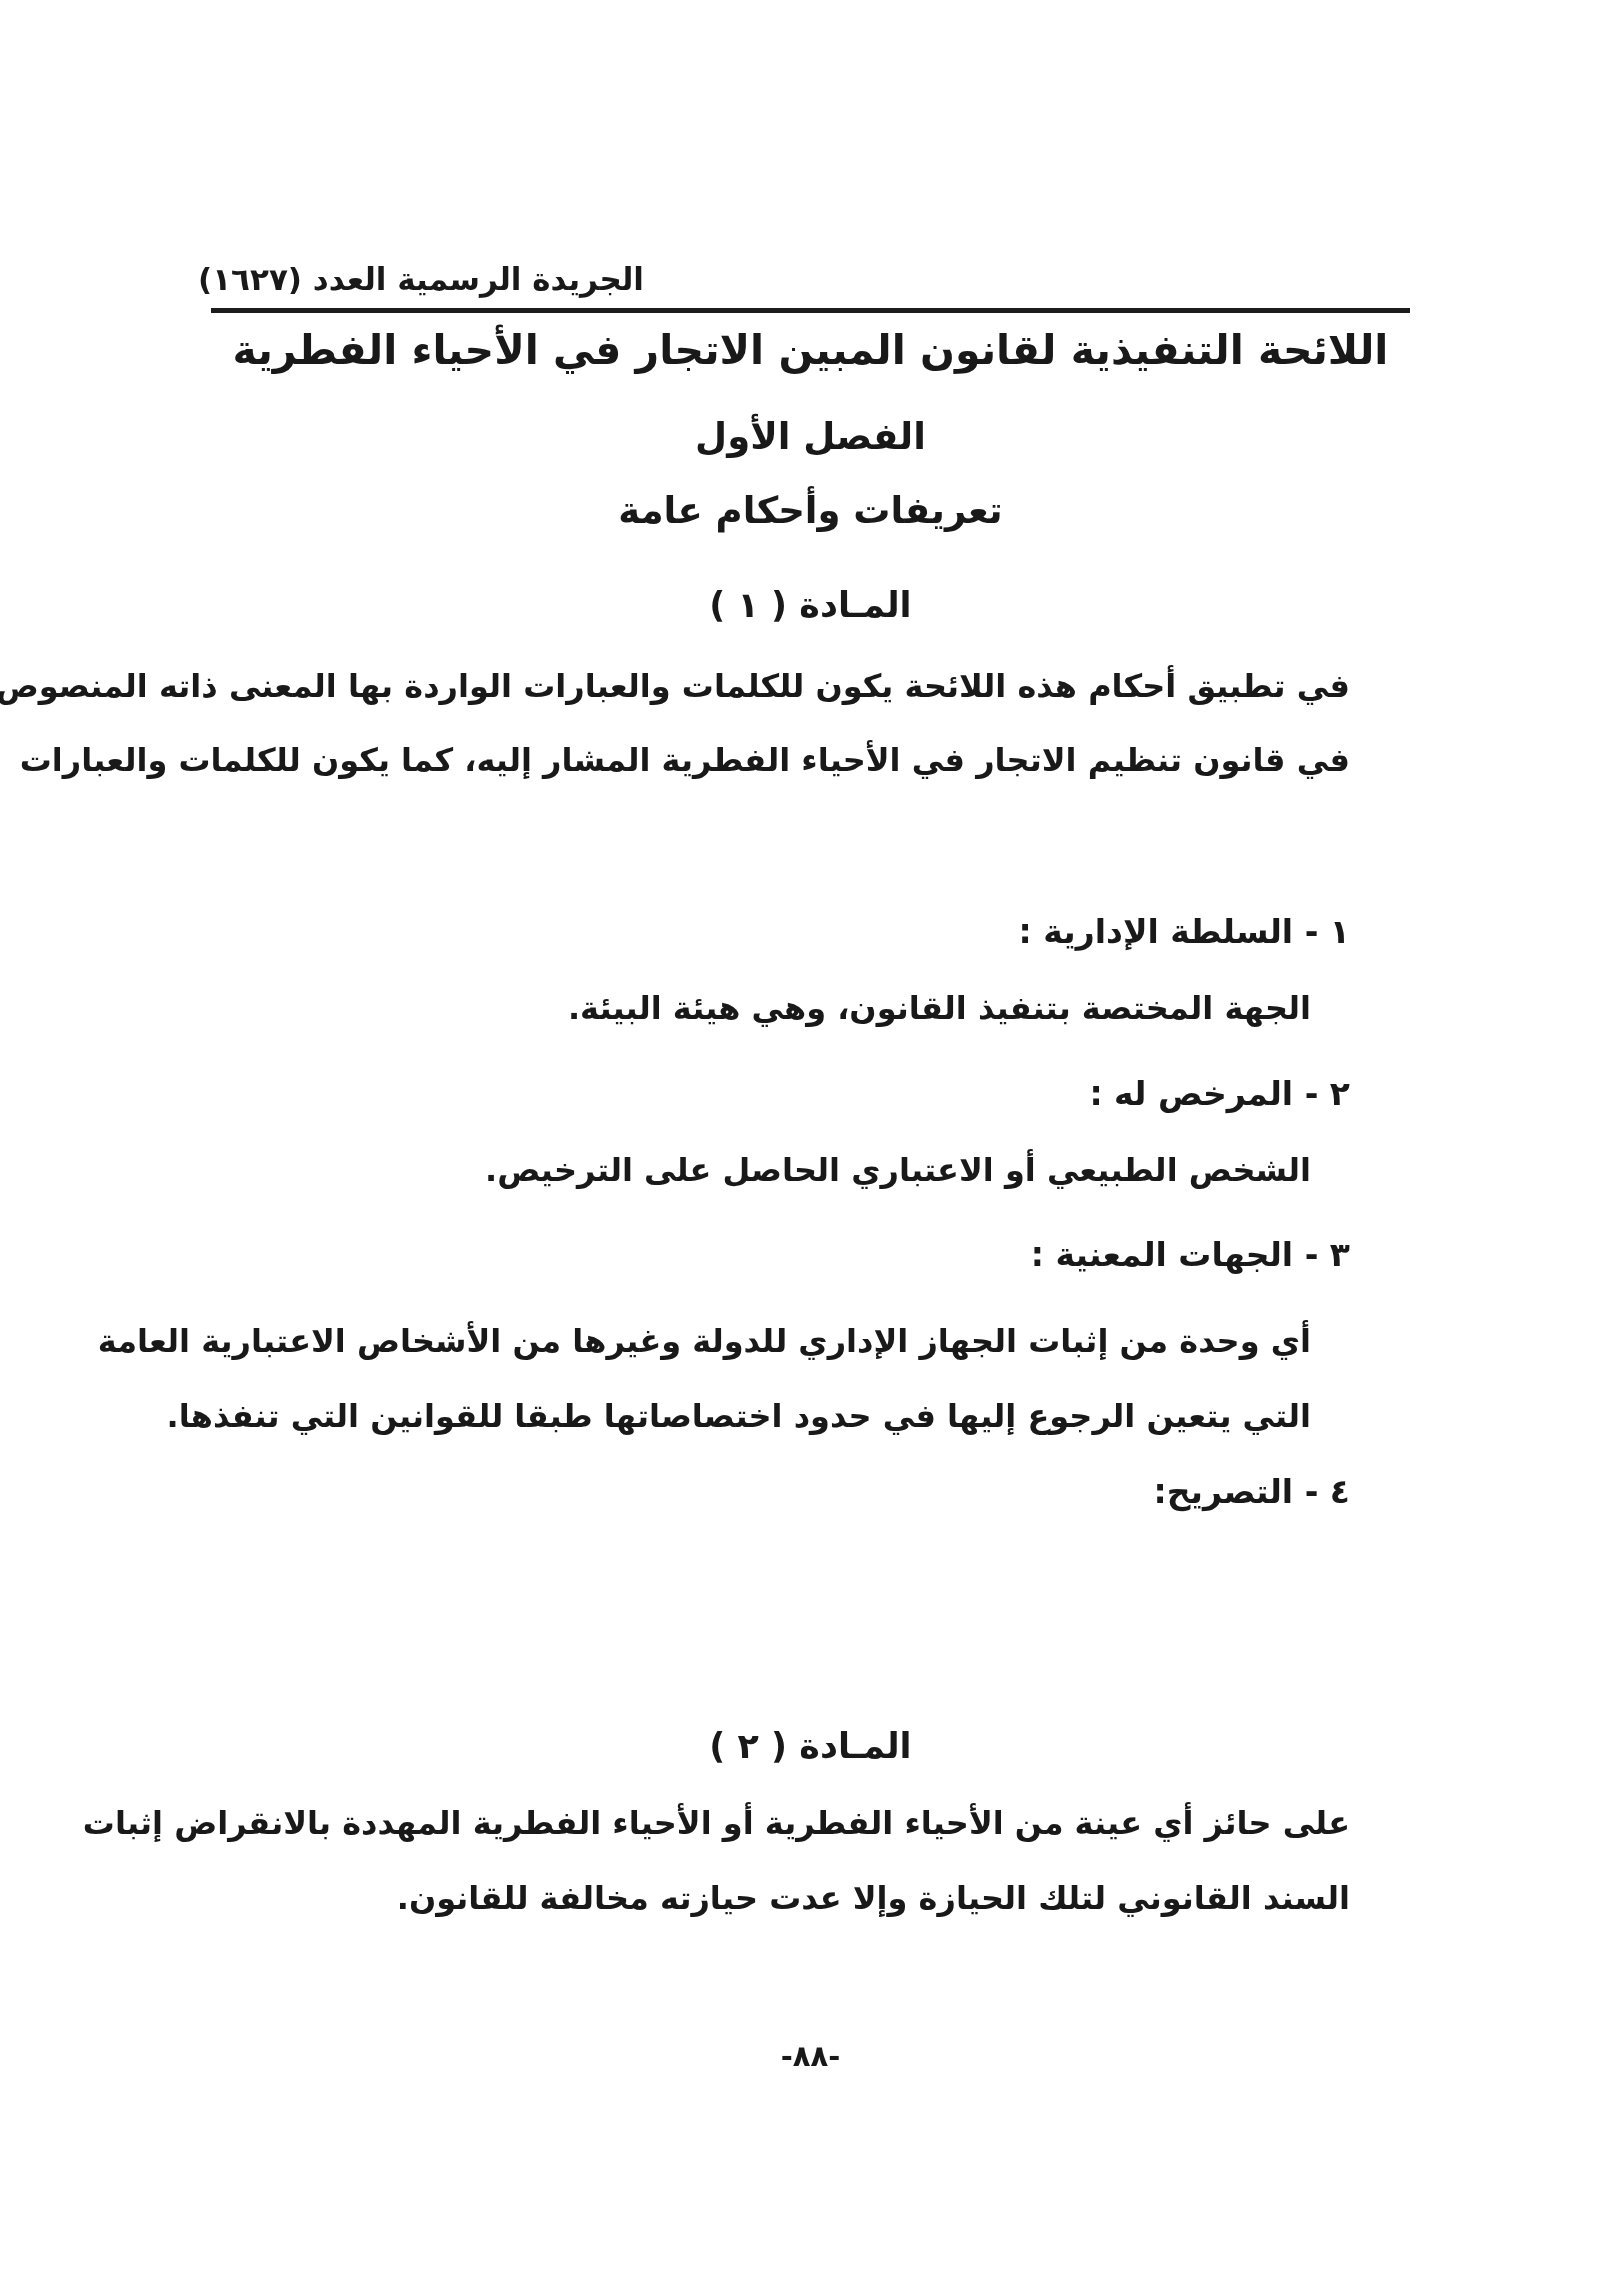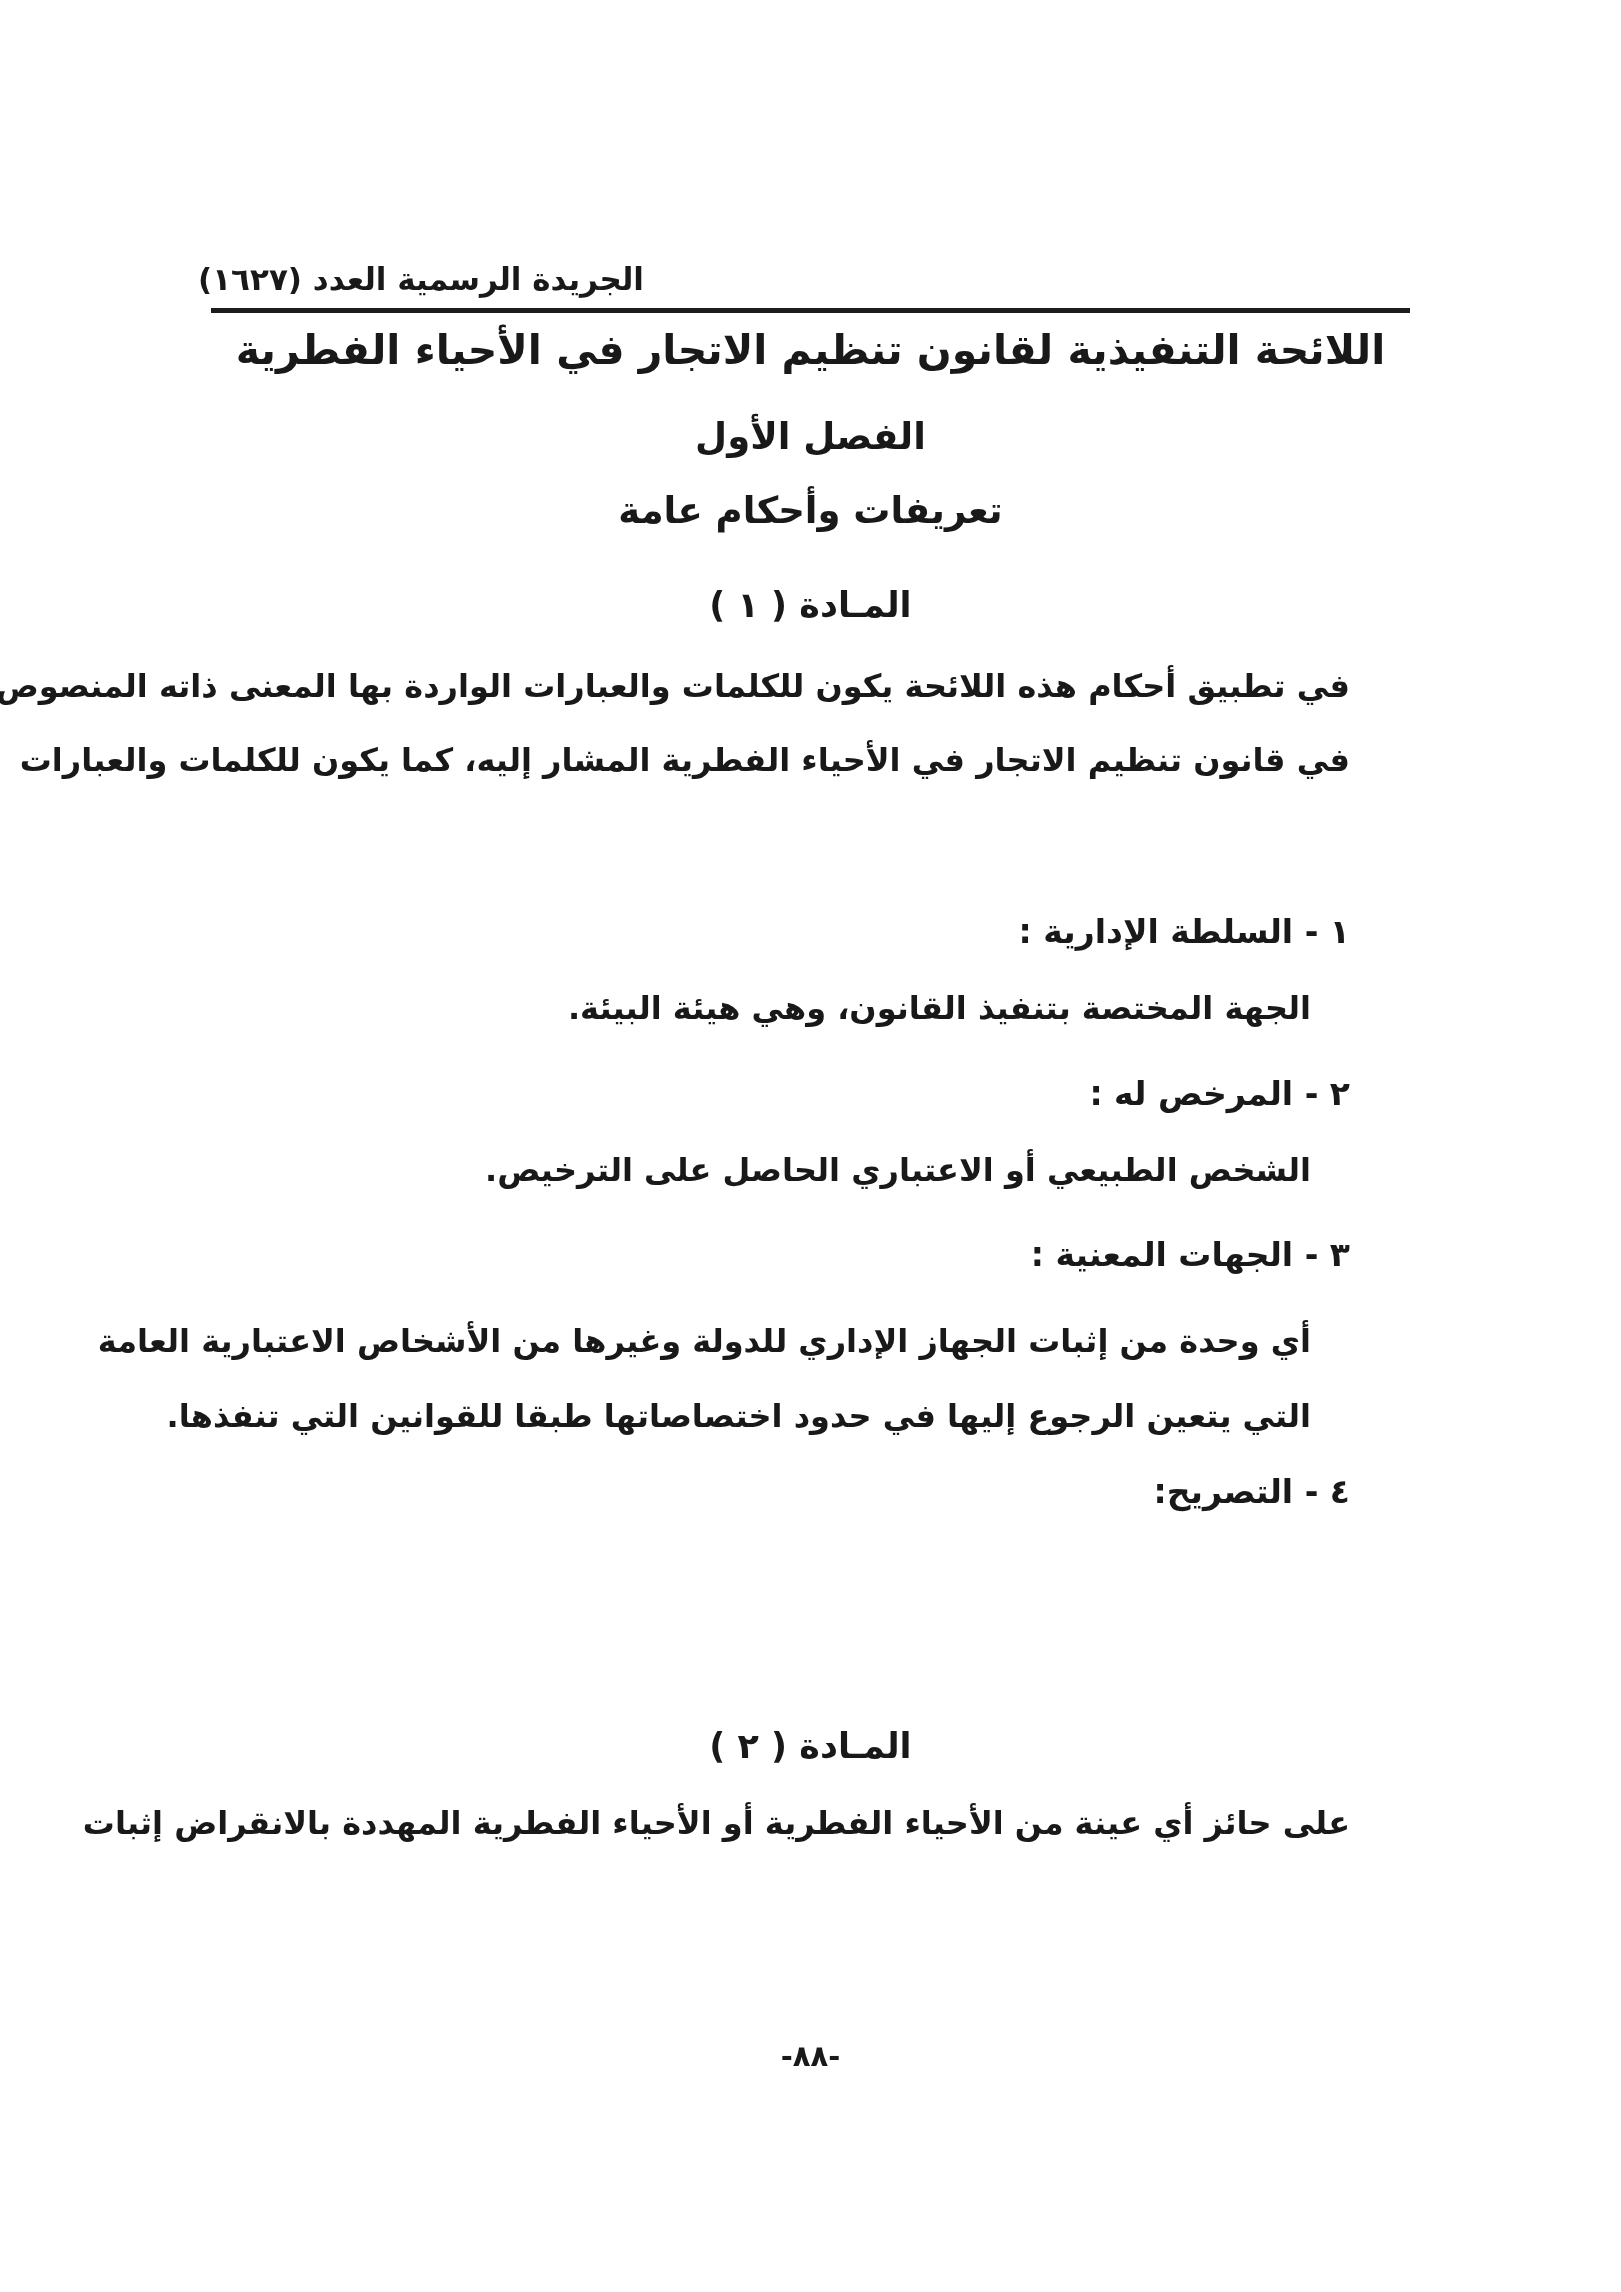--- a/index.html
+++ b/index.html
@@ -52,21 +52,21 @@
   .page-number { top: 2037px; font-size: 29px; }
 </style>
 </head>
 <body>
 
 <div class="page">
 
   <div class="abs gazette-header">الجريدة الرسمية العدد (١٦٢٧)</div>
   <div class="rule"></div>
 
-  <div class="abs center doc-title">اللائحة التنفيذية لقانون تنظيم الاتجار في الأحياء الفطرية</div>
+  <div class="abs center doc-title">اللائحة التنفيذية لقانون المبين الاتجار في الأحياء الفطرية</div>
   <div class="abs center chapter">الفصل الأول</div>
   <div class="abs center subtitle">تعريفات وأحكام عامة</div>
 
   <div class="abs center article-h1">المـادة ( ١ )</div>
 
   <div class="abs ralign body-line p1l1">في تطبيق أحكام هذه اللائحة يكون للكلمات والعبارات الواردة بها المعنى ذاته المنصوص عليه</div>
   <div class="abs ralign body-line p1l2">في قانون تنظيم الاتجار في الأحياء الفطرية المشار إليه، كما يكون للكلمات والعبارات</div>
 
   <div class="abs ralign term-line t1">١ - السلطة الإدارية :</div>
   <div class="abs indent body-line d1l1">الجهة المختصة بتنفيذ القانون، وهي هيئة البيئة.</div>
@@ -76,17 +76,18 @@
 
   <div class="abs ralign term-line t3">٣ - الجهات المعنية :</div>
   <div class="abs indent body-line d3l1">أي وحدة من إثبات الجهاز الإداري للدولة وغيرها من الأشخاص الاعتبارية العامة</div>
   <div class="abs indent body-line d3l2">التي يتعين الرجوع إليها في حدود اختصاصاتها طبقا للقوانين التي تنفذها.</div>
 
   <div class="abs ralign term-line t4">٤ - التصريح:</div>
 
   <div class="abs center article-h2">المـادة ( ٢ )</div>
 
   <div class="abs ralign body-line p2l1">على حائز أي عينة من الأحياء الفطرية أو الأحياء الفطرية المهددة بالانقراض إثبات</div>
+  <div class="abs ralign body-line p2l2">السند القانوني لتلك الحيازة وإلا عدت حيازته مخالفة للقانون.</div>
 
   <div class="abs center page-number">-٨٨-</div>
 
 </div>
 
 
 </body></html>

